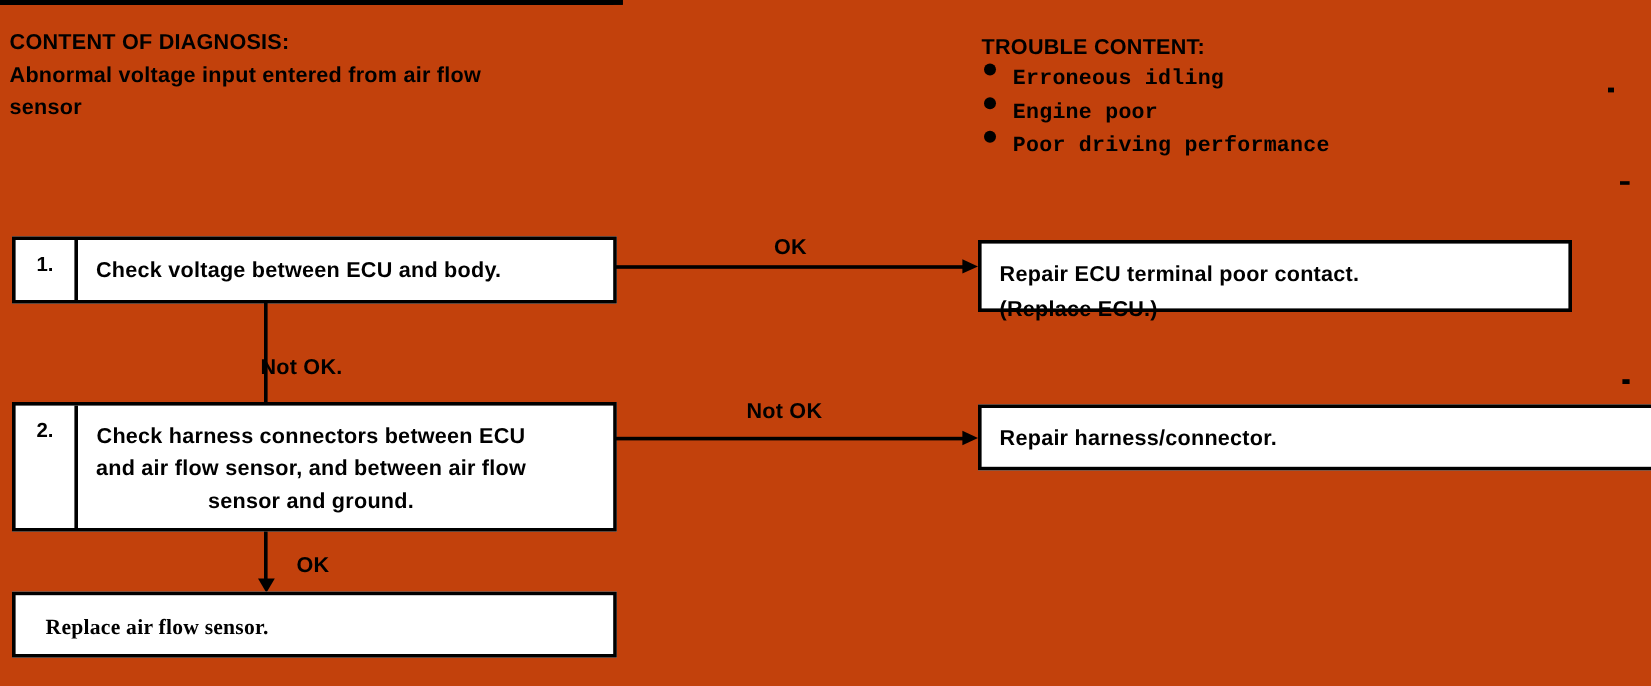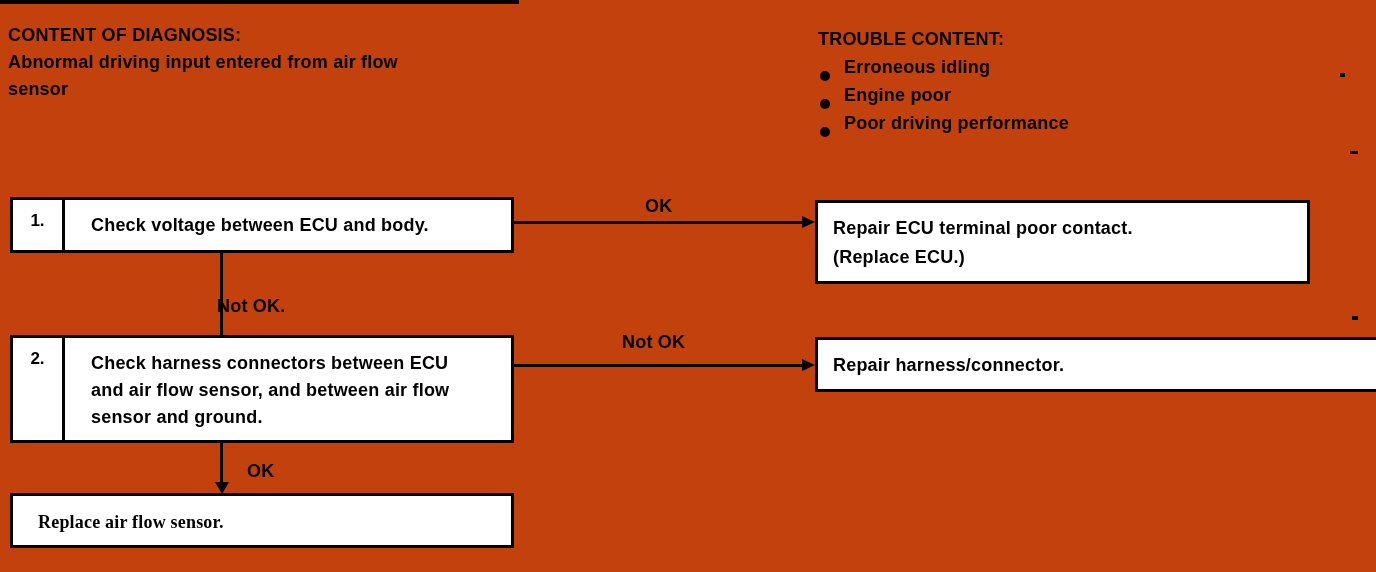--- a/index.html
+++ b/index.html
@@ -16,43 +16,43 @@
   }
   .rule { position:absolute; background:#000; height:4px; }
   #rule-left-top     { left:0;   top:5;   width:519px; }
   #rule-left-bottom  { left:0;   top:146; width:519px; }
   #rule-right-top    { left:810; top:5;   width:507px; }
   #rule-right-bottom { left:810; top:148; width:511px; }
 
   .hdr-block { position:absolute; line-height:27px; letter-spacing:0.2px; }
   #diagnosis-block { left:8px; top:22px; width:500px; }
   #symptom-block   { left:818px; top:26px; width:520px; }
-  .bullet-row { display:flex; align-items:flex-end; height:28px; }
+  .bullet-row { display:flex; align-items:flex-start; height:28px;font-family:Liberation Mono, monospace; }
   .bullet-dot { width:10px; height:10px; border-radius:50%; background:#000; margin:0 14px 0 2px; flex:0 0 auto; }
 
   .fbox {
     position:absolute;
     border:3px solid #000;
     background:#fff;
     display:flex;
   }
   #step-box-1    { left:10px;  top:197px; width:504px; height:56px; }
   #step-box-2    { left:10px;  top:335px; width:504px; height:108px; }
   #terminal-box  { left:10px;  top:493px; width:504px; height:55px;font-family:Liberation Serif, serif; }
-  #result-box-1  { left:815px; top:200px; width:495px; height:84px; }
+  #result-box-1  { left:815px; top:200px; width:495px; height:60px; }
   #result-box-2  { left:815px; top:337px; width:565px; height:55px; }
 
   .num-cell {
     width:52px; flex:0 0 auto;
     border-right:3px solid #000;
     display:flex; justify-content:center;
     padding-top:11px;
     font-size:17px;
   }
-  .step-text { padding:12px 8px 8px 26px; line-height:27px; letter-spacing:0.2px; }
+  .step-text { padding:12px 8px 8px 15px; line-height:27px; letter-spacing:0.2px;text-align:center; }
   .terminal-text { padding:13px 8px 8px 25px; line-height:27px; letter-spacing:0.2px; }
   .result-text-1 { padding:11px 10px 8px 15px; line-height:29px; letter-spacing:0.2px; }
   .result-text-2 { padding:12px 10px 8px 15px; line-height:27px; letter-spacing:0.2px; }
 
   .vline { position:absolute; width:3px; background:#000; }
   #vline-1 { left:220px; top:252px; height:84px; }
   #vline-2 { left:220px; top:443px; height:40px; }
   .hline { position:absolute; height:3px; background:#000; }
   #hline-1 { left:513px; top:221px; width:290px; }
   #hline-2 { left:513px; top:364px; width:290px; }
@@ -89,21 +89,21 @@
 
 <div class="page">
 
   <div class="rule" id="rule-left-top"></div>
   <div class="rule" id="rule-left-bottom"></div>
   <div class="rule" id="rule-right-top"></div>
   <div class="rule" id="rule-right-bottom"></div>
 
   <div class="hdr-block" id="diagnosis-block">
     <div>CONTENT OF DIAGNOSIS:</div>
-    <div>Abnormal driving input entered from air flow</div>
+    <div>Abnormal voltage input entered from air flow</div>
     <div>sensor</div>
   </div>
 
   <div class="hdr-block" id="symptom-block">
     <div>TROUBLE CONTENT:</div>
     <div class="bullet-row">
       <span class="bullet-dot"></span>
       <span>Erroneous idling</span>
     </div>
     <div class="bullet-row">

